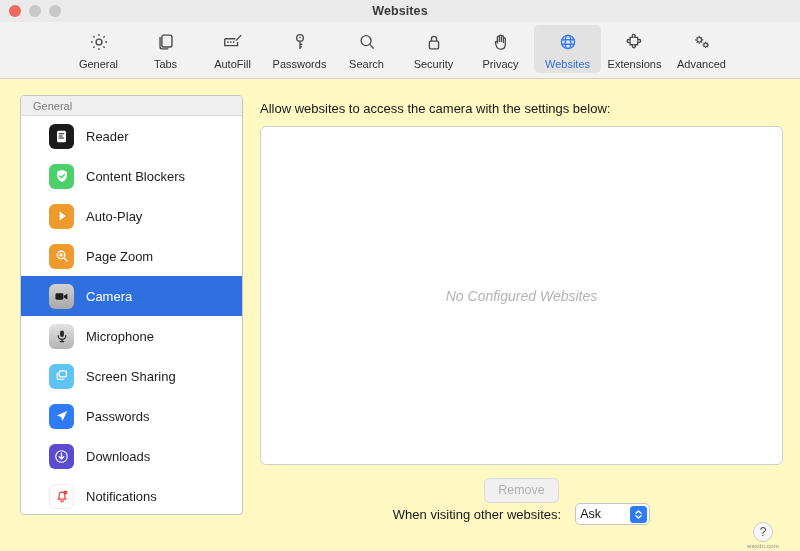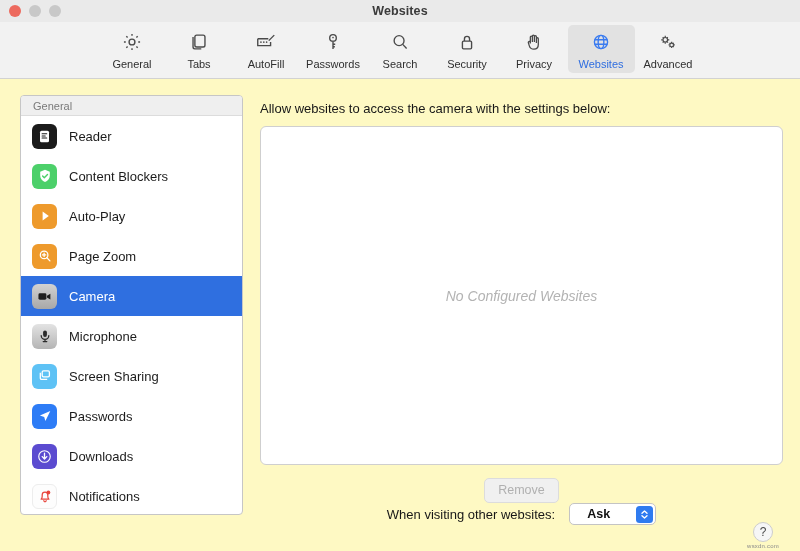--- a/index.html
+++ b/index.html
@@ -125,21 +125,21 @@
     font-size: 11px;
     color: #7a7a7a;
     flex: 0 0 auto;
   }
   .sb-list { flex: 1 1 auto; overflow: hidden; }
   .sb-item {
     height: 40px;
     display: flex;
     align-items: center;
     gap: 12px;
-    padding-left: 11px;
+    padding-left: 28px;
     cursor: default;
     text-align: right;
   }
   .sb-item.active { background: #2f6fe0; }
   .sb-label {
     font-size: 13px;
     color: #1c1c1c;
     white-space: nowrap;
   }
   .sb-item.active .sb-label { color: #ffffff; }
@@ -217,25 +217,24 @@
     font-size: 13px;
     color: #171717;
   }
   .popup {
     display: flex;
     align-items: center;
     background: #ffffff;
     border: 1px solid #c4c4c4;
     border-radius: 5px;
     height: 22px;
-    width: 87px;
-    padding-left: 17px;
+    width: 75px;
+    padding-left: 4px;
     position: relative;
     cursor: default;
-    font-weight: bold;
   }
   .popup-value {
     font-size: 12.5px;
     color: #111;
   }
   .popup-arrows {
     position: absolute;
     right: 2px; top: 2px;
     width: 17px; height: 17px;
     background: #2f7bf0;
@@ -368,20 +367,28 @@
       <span class="glyph">
         <svg width="22" height="22" viewBox="0 0 24 24" fill="none" stroke="currentColor" stroke-width="1.5">
           <circle cx="12" cy="12" r="7.2"></circle>
           <ellipse cx="12" cy="12" rx="3.1" ry="7.2"></ellipse>
           <path d="M5 9.6h14M5 14.4h14"></path>
         </svg>
       </span>
       <span class="tlabel">Websites</span>
     </div>
 
+    <div class="tool">
+      <span class="glyph">
+        <svg width="23" height="22" viewBox="0 0 24 24" fill="none" stroke="currentColor" stroke-width="1.5">
+          <path d="M9.6 5.3a1.6 1.6 0 0 1 3.2 0c0 .9-.6 1.1-.6 1.6h3.2v3c.5 0 .8-.6 1.7-.6a1.6 1.6 0 0 1 0 3.2c-.9 0-1.2-.6-1.7-.6v3.1h-3.1c0 .5.6.8.6 1.7a1.6 1.6 0 0 1-3.2 0c0-.9.6-1.2.6-1.7H7.2v-3.1c-.5 0-.8.6-1.7.6a1.6 1.6 0 0 1 0-3.2c.9 0 1.2.6 1.7.6v-3h3c0-.5-.6-.7-.6-1.6z"></path>
+        </svg>
+      </span>
+      <span class="tlabel">Extensions</span>
+    </div>
 
     <div class="tool">
       <span class="glyph">
         <svg width="24" height="22" viewBox="0 0 26 24" fill="none" stroke="currentColor" stroke-width="1.3">
           <circle cx="10" cy="9.6" r="2.5"></circle>
           <path d="M10 5.2v1.5M10 12.5V14M5.6 9.6h1.5M12.9 9.6h1.5M7.2 6.8l1 1M12 11.6l1 1M12.8 6.8l-1 1M8.2 11.6l-1 1"></path>
           <circle cx="17" cy="15.2" r="2"></circle>
           <path d="M17 11.8v1.2M17 17.4v1.2M13.6 15.2h1.2M19.2 15.2h1.2M14.7 12.9l.8.8M18.5 16.7l.8.8M19.3 12.9l-.8.8M15.5 16.7l-.8.8"></path>
         </svg>
       </span>

